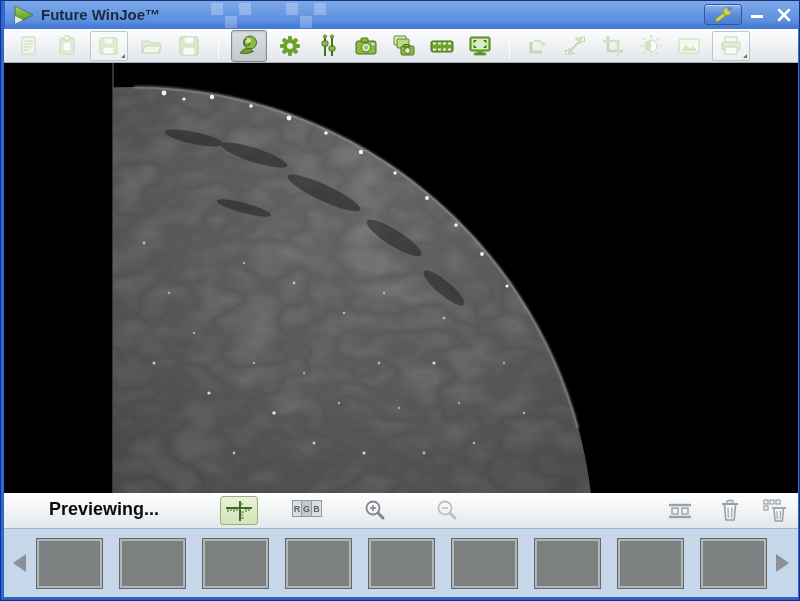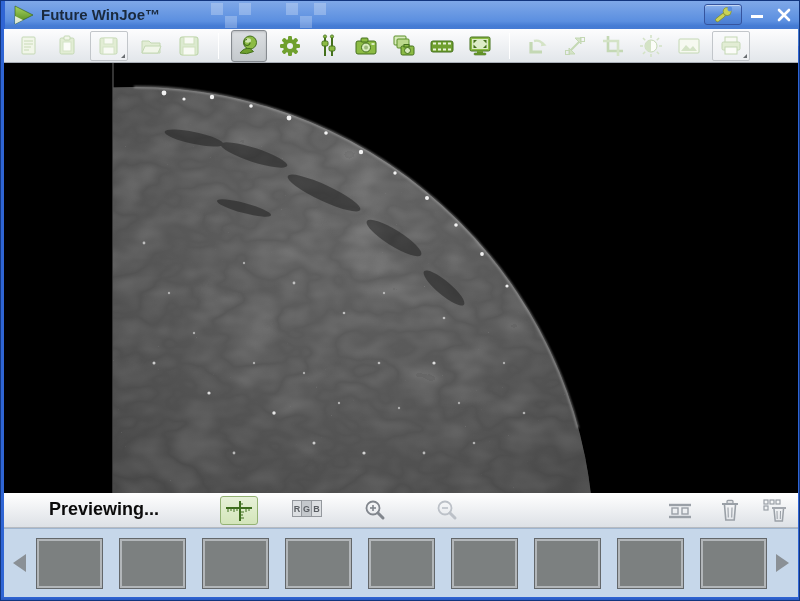--- a/index.html
+++ b/index.html
@@ -40,21 +40,21 @@
   }
   .tb{width:30px;height:30px;display:flex;align-items:center;justify-content:center;margin-right:8px;position:relative;flex:0 0 auto;}
   .tb.dd{width:38px;border:1px solid #c2c6ca;border-radius:2px;background:linear-gradient(#fafbfc,#edeff2);}
   .tb.sel{width:36px;height:32px;border:1px solid #868b90;border-radius:3px;background:linear-gradient(#dcdfe2,#c4c9cd);box-shadow:inset 0 1px 2px rgba(0,0,0,0.15);}
   .caret{position:absolute;right:2px;bottom:2px;width:0;height:0;border-left:4px solid transparent;border-bottom:4px solid #6a6e72;}
   .tsep{width:1px;height:26px;background:#aab0b8;border-right:1px solid #fff;margin:0 12px 0 6px;flex:0 0 auto;}
   
   .preview{position:absolute;left:3px;top:62px;width:794px;height:430px;background:#000;}
   
   .statusbar{
-    position:absolute;left:3px;top:492px;width:794px;height:35px;
+    position:absolute;left:3px;top:492px;width:794px;height:45px;
     background:linear-gradient(#ffffff,#dde1e6);
     border-bottom:1px solid #b6bac0;
   }
   .status-label{position:absolute;left:45px;top:6px;font-size:18px;font-weight:bold;color:#0b0b0b;}
   .sb-btn{position:absolute;display:flex;align-items:center;justify-content:center;}
   .ruler-btn{left:216px;top:3px;width:38px;height:29px;background:linear-gradient(#e7f1d8,#d3e5ba);border:1px solid #94b274;border-radius:3px;}
   .rgb-btn{left:288px;top:7px;display:flex;}
   .rgb-cell{width:10px;height:17px;border:1px solid #94989d;border-left:none;background:#dcdfe2;
     font-size:9px;font-weight:bold;color:#5a5e63;display:flex;align-items:center;justify-content:center;}
   .rgb-cell:first-child{border-left:1px solid #94989d;}

